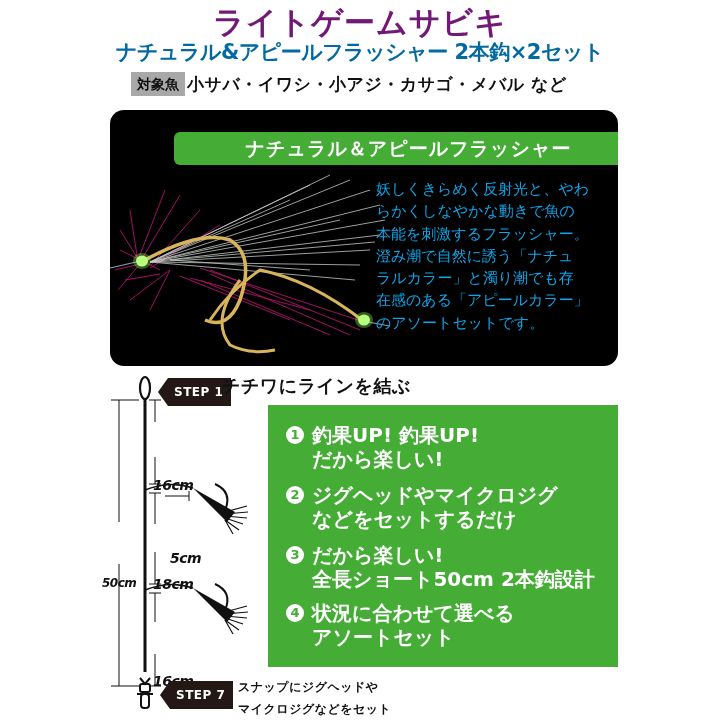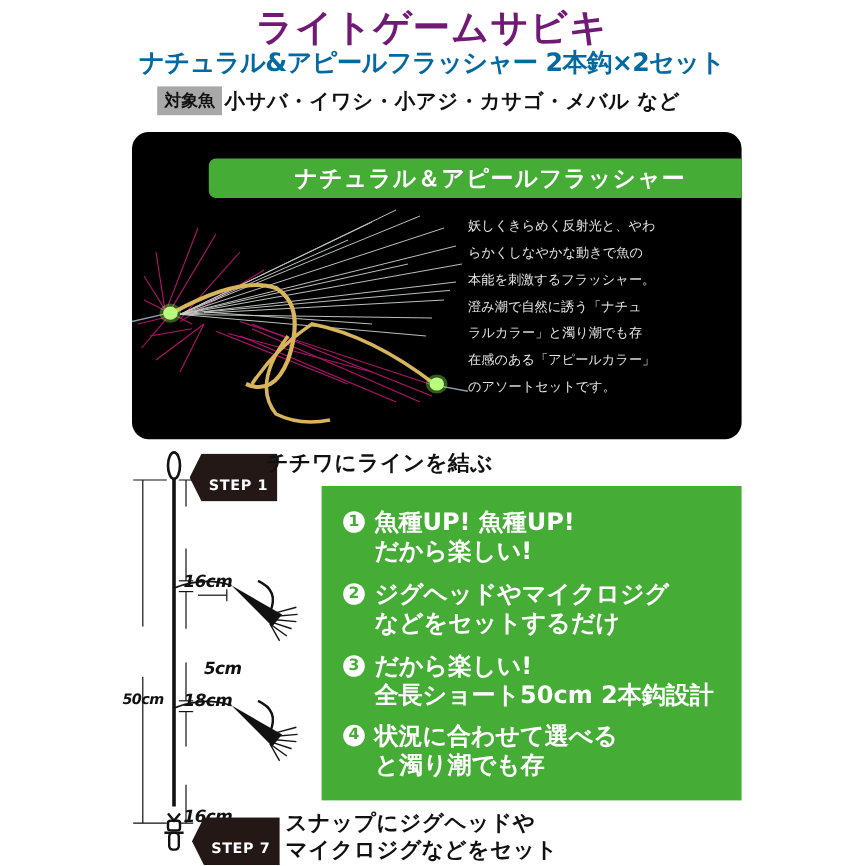--- a/index.html
+++ b/index.html
@@ -29,39 +29,39 @@
   .panel {
     left:110px; top:110px; width:508px; height:256px; background:#000;
     border-radius:14px; overflow:hidden;
   }
   .panel-bar {
     left:24px; top:22px; width:469px; height:33px; background:#45ad35;
     border-radius:6px; color:#fff; font-size:19px; font-weight:bold;
     display:flex; align-items:center; justify-content:center; letter-spacing:1px;margin-left:40px;
   }
   .panel-desc {
-    left:280px; top:68px; width:222px; color:#e5e5e5; font-size:11px;
+    left:266px; top:68px; width:222px; color:#0ea5e9; font-size:15px;
     line-height:22.3px; letter-spacing:0px; white-space:pre-line;
   }
   .flasher { left:0; top:60px; width:280px; height:196px; }
 
   
   .rig { left:95px; top:372px; width:170px; height:350px; }
   .dim-text { font-weight:bold; font-style:italic; color:#111; font-size:14px; letter-spacing:-0.5px;margin-top:44px; }
 
   .step-badge {
     height:28px; background:#231815; color:#fff; font-size:12px; font-weight:bold;
-    display:flex; align-items:center; padding:12px 8px 0 6px; letter-spacing:0.5px;
+    display:flex; align-items:center; padding:0 8px 0 6px; letter-spacing:0.5px;
     clip-path: polygon(10px 0, 100% 0, 100% 100%, 10px 100%, 0 50%);
     padding-left:16px;
   }
   .step1 { left:158px; top:378px; }
   .step1-text { left:222px; top:374px; font-size:18px; font-weight:bold; letter-spacing:0.5px; }
   .step2 { left:160px; top:681px; }
-  .step2-text { left:238px; top:676px; font-size:18px; font-weight:bold; line-height:22px; letter-spacing:0.5px; white-space:pre-line; }
+  .step2-text { left:238px; top:676px; font-size:12px; font-weight:bold; line-height:22px; letter-spacing:0.5px; white-space:pre-line;font-family:Liberation Serif, serif; }
 
   
   .features {
     left:268px; top:405px; width:350px; height:262px; background:#45ad35;
   }
   .feature {
     position:absolute; left:18px; color:#fff; font-weight:bold; font-size:20px; line-height:24px;
     display:flex; gap:8px;
   }
   .num {
@@ -214,31 +214,31 @@
 
 <div class="abs step-badge step1">STEP 1</div>
 <div class="abs step1-text">チチワにラインを結ぶ</div>
 <div class="abs step-badge step2">STEP 7</div>
 <div class="abs step2-text">スナップにジグヘッドや
 マイクロジグなどをセット</div>
 
 <div class="abs features">
   <div class="feature" style="top:18px;">
     <span class="num">1</span>
-    <span class="feature-text">魚種UP! 魚種UP!
+    <span class="feature-text">釣果UP! 釣果UP!
 だから楽しい!</span>
   </div>
   <div class="feature" style="top:78px;">
     <span class="num">2</span>
     <span class="feature-text">ジグヘッドやマイクロジグ
 などをセットするだけ</span>
   </div>
   <div class="feature" style="top:138px;">
     <span class="num">3</span>
     <span class="feature-text">だから楽しい!
 全長ショート50cm 2本鈎設計</span>
   </div>
   <div class="feature" style="top:196px;">
     <span class="num">4</span>
     <span class="feature-text">状況に合わせて選べる
-と濁り潮でも存</span>
+アソートセット</span>
   </div>
 </div>
 
 </body></html>

